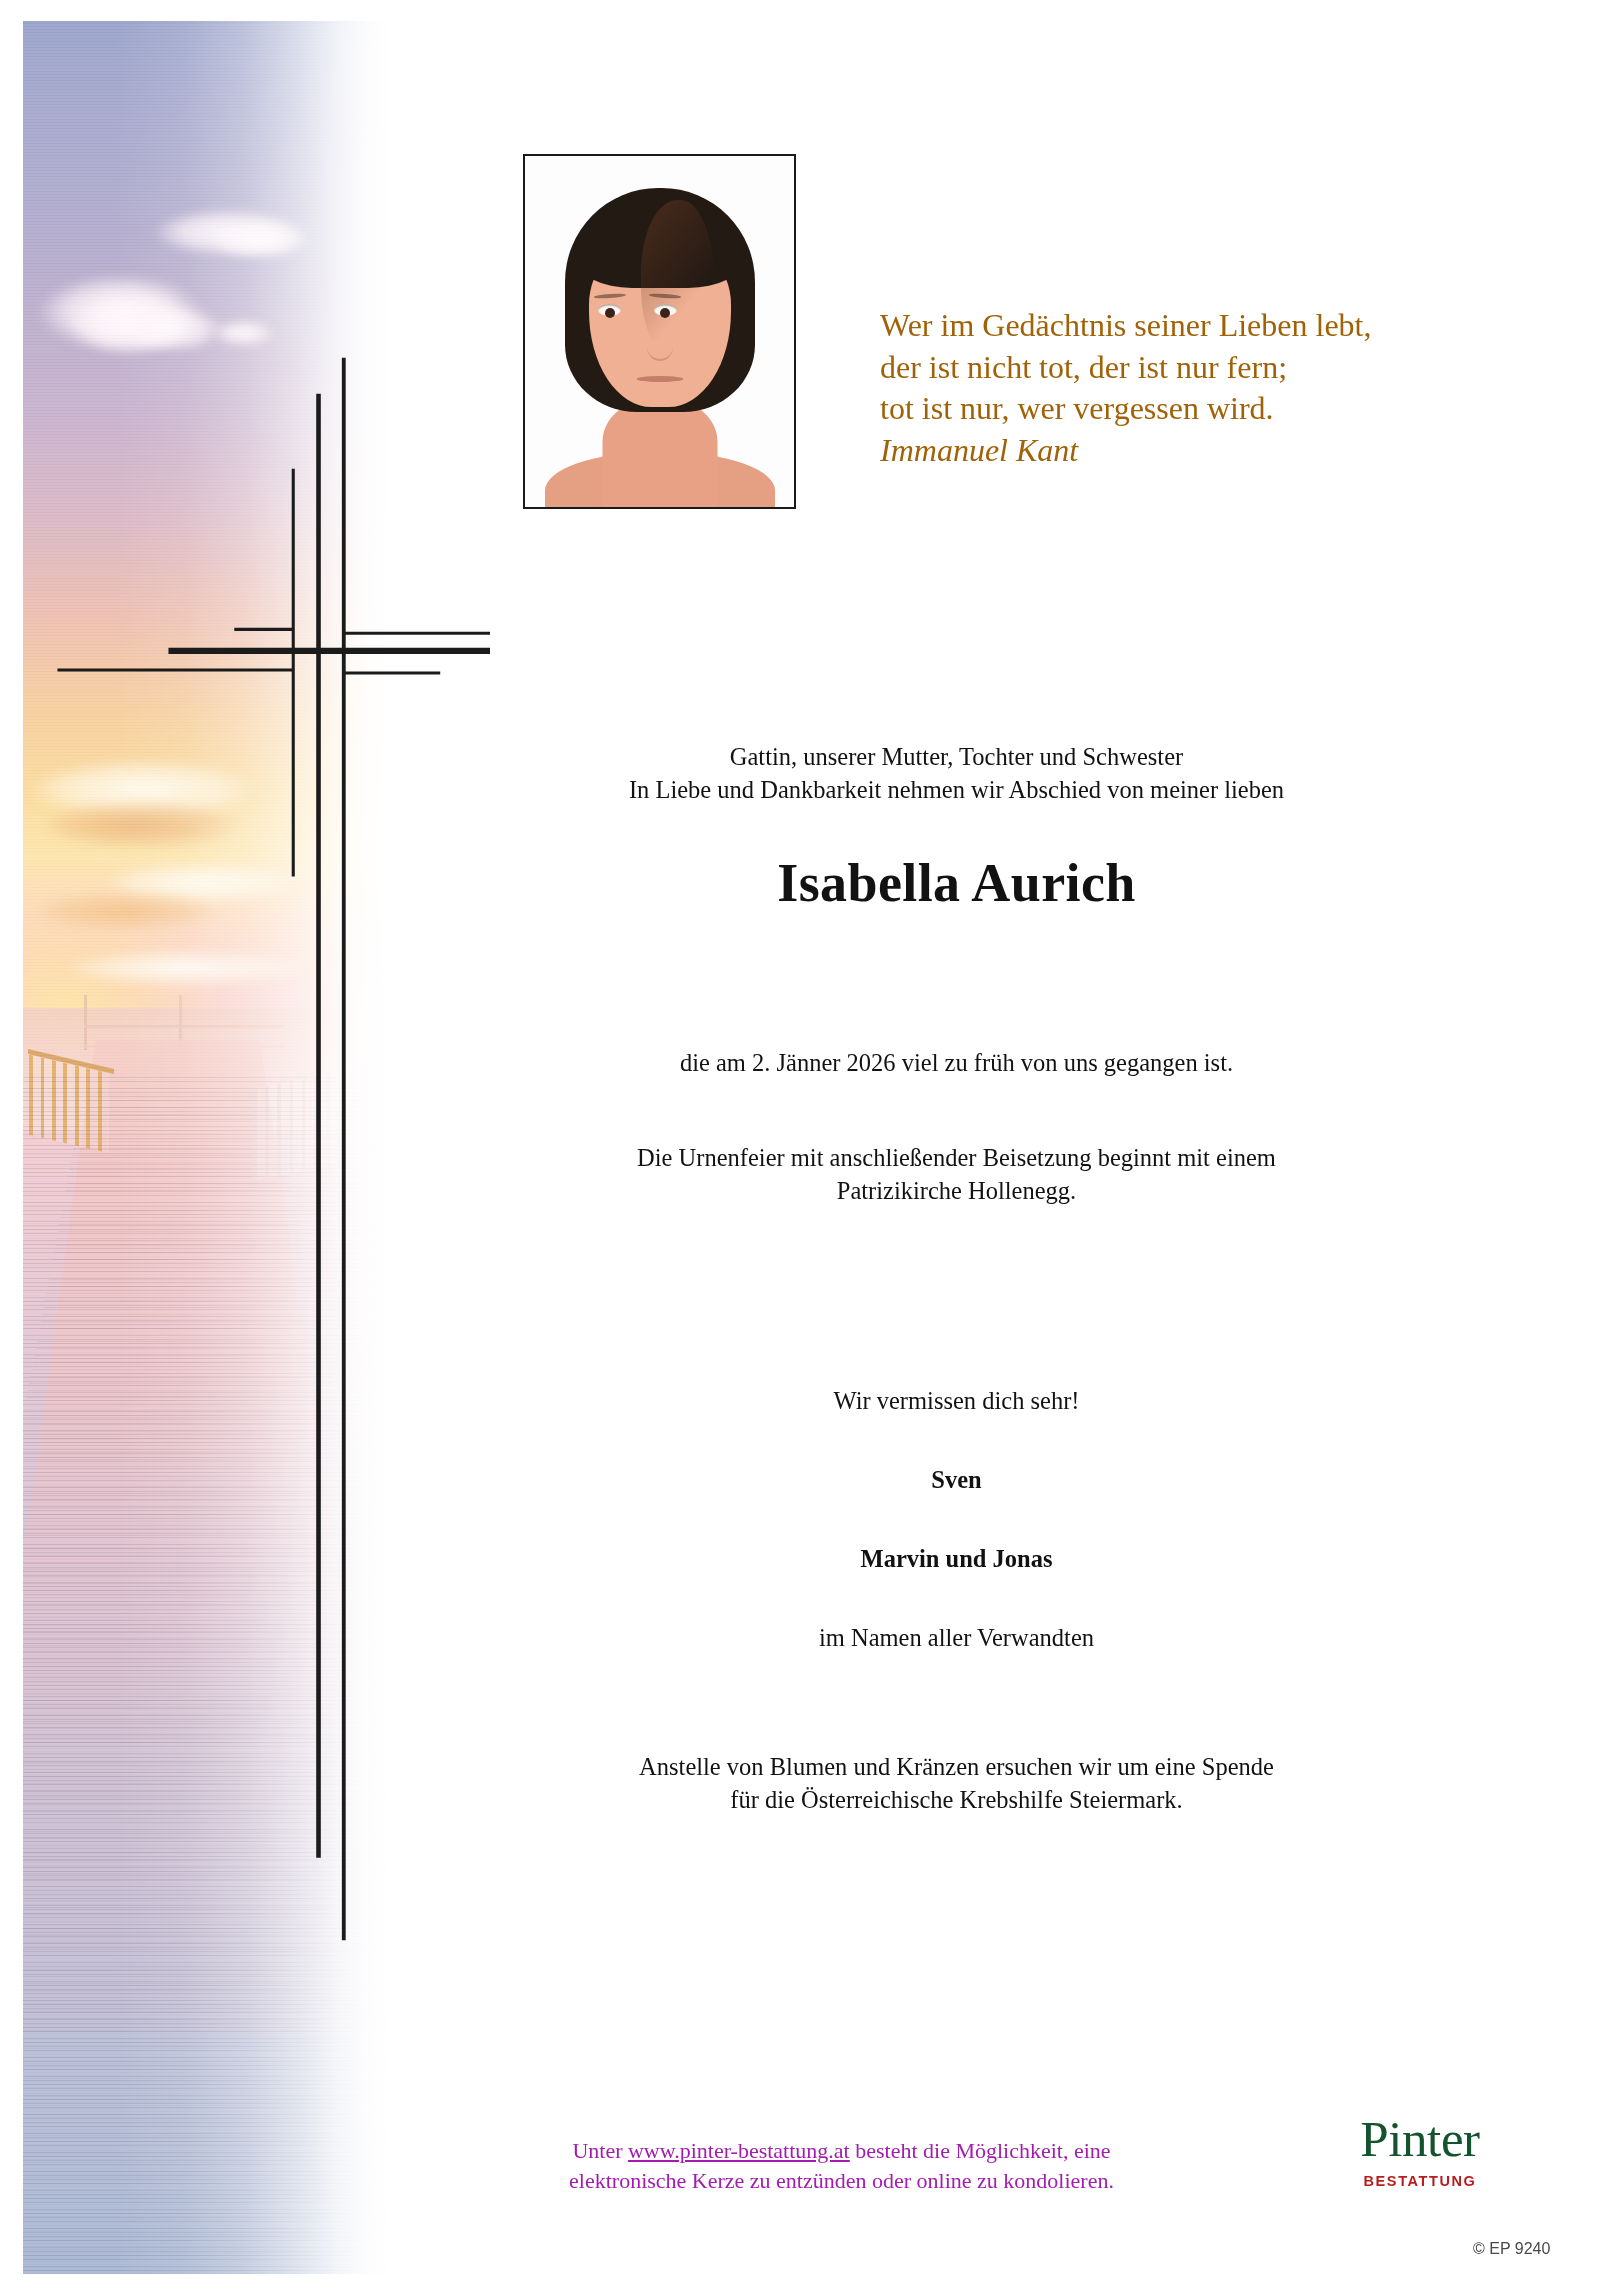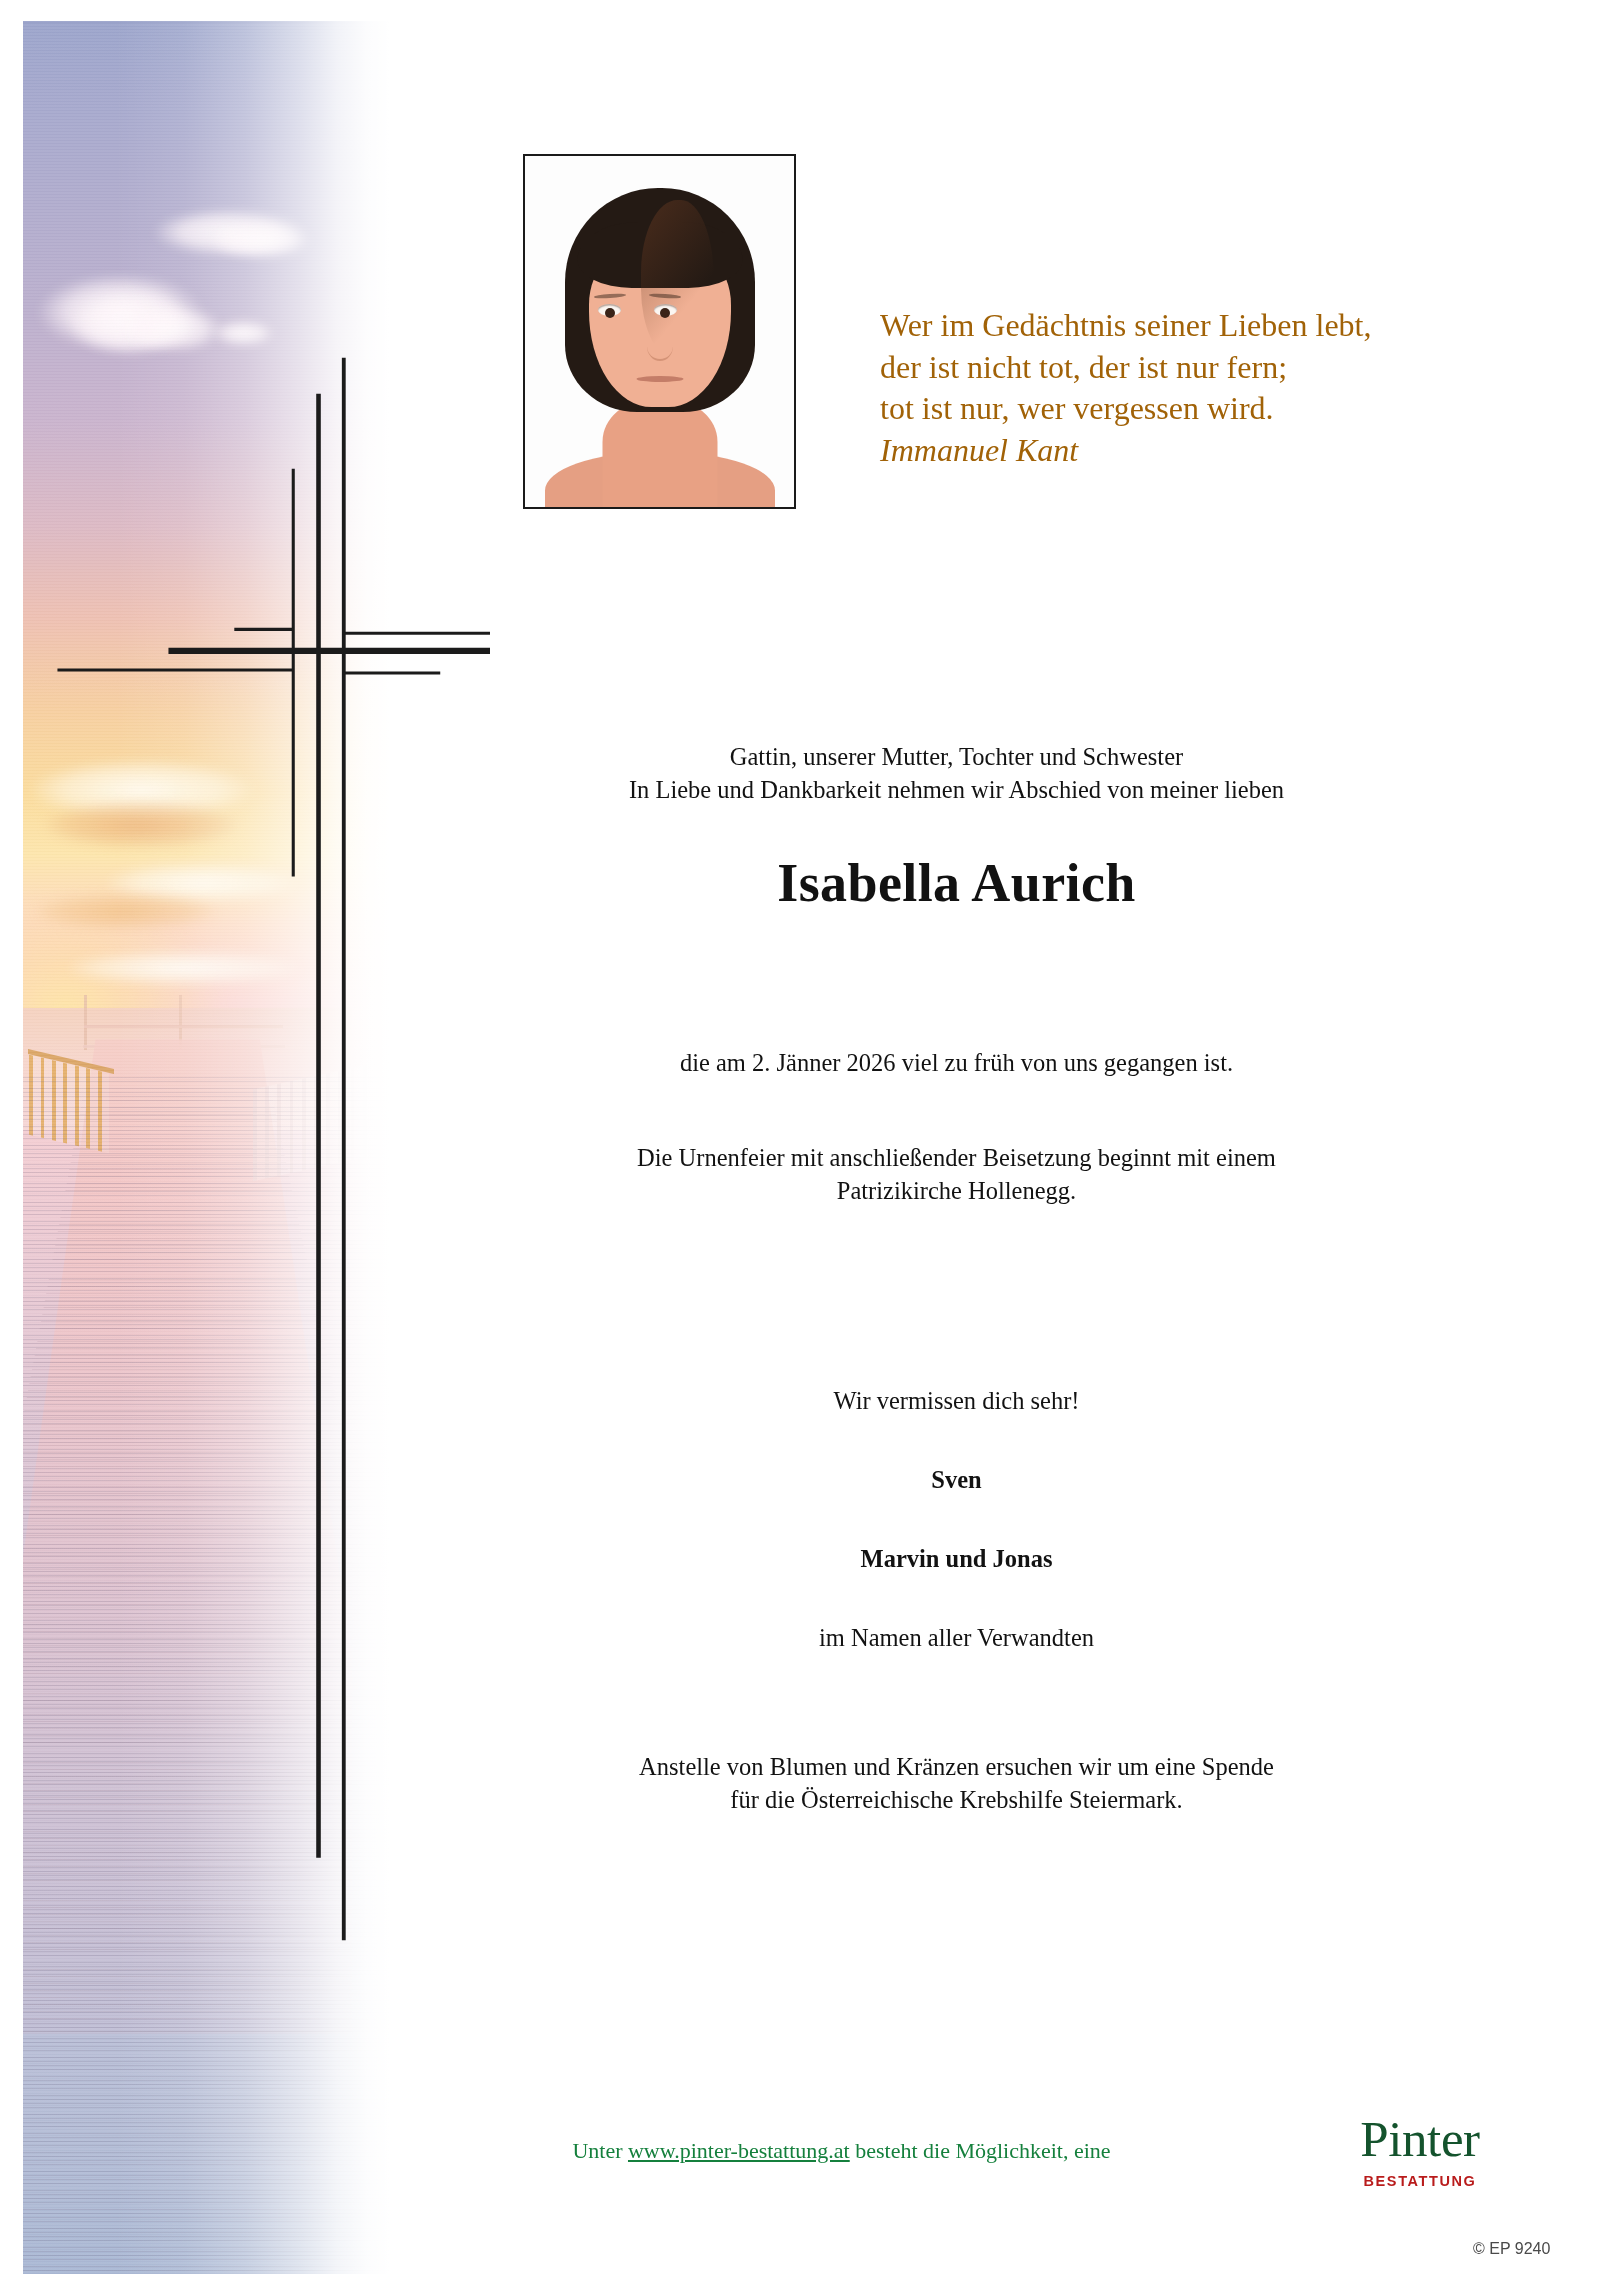--- a/index.html
+++ b/index.html
@@ -391,21 +391,21 @@
 
   
   .footer-note {
     position: absolute;
     left: 459px;
     top: 2136px;
     width: 765px;
     text-align: center;
     font-size: 22px;
     line-height: 1.38;
-    color: #15803d;
+    color: #a21caf;
   }
   .footer-note .url {
     text-decoration: underline;
   }
 
   .logo {
     position: absolute;
     left: 1332px;
     top: 2114px;
     width: 176px;
@@ -536,20 +536,21 @@
     <div class="on-behalf">im Namen aller Verwandten</div>
 
     <div class="donation">
       <div>Anstelle von Blumen und Kränzen ersuchen wir um eine Spende</div>
       <div>für die Österreichische Krebshilfe Steiermark.</div>
     </div>
   </div>
 
   <div class="footer-note">
     <div><span>Unter </span><span class="url">www.pinter-bestattung.at</span><span> besteht die Möglichkeit, eine</span></div>
+    <div>elektronische Kerze zu entzünden oder online zu kondolieren.</div>
   </div>
 
   <div class="logo">
     <div class="logo-word">Pinter</div>
     <div class="logo-sub">BESTATTUNG</div>
   </div>
 
   <div class="copyright">© EP 9240</div>
 
 </div>

